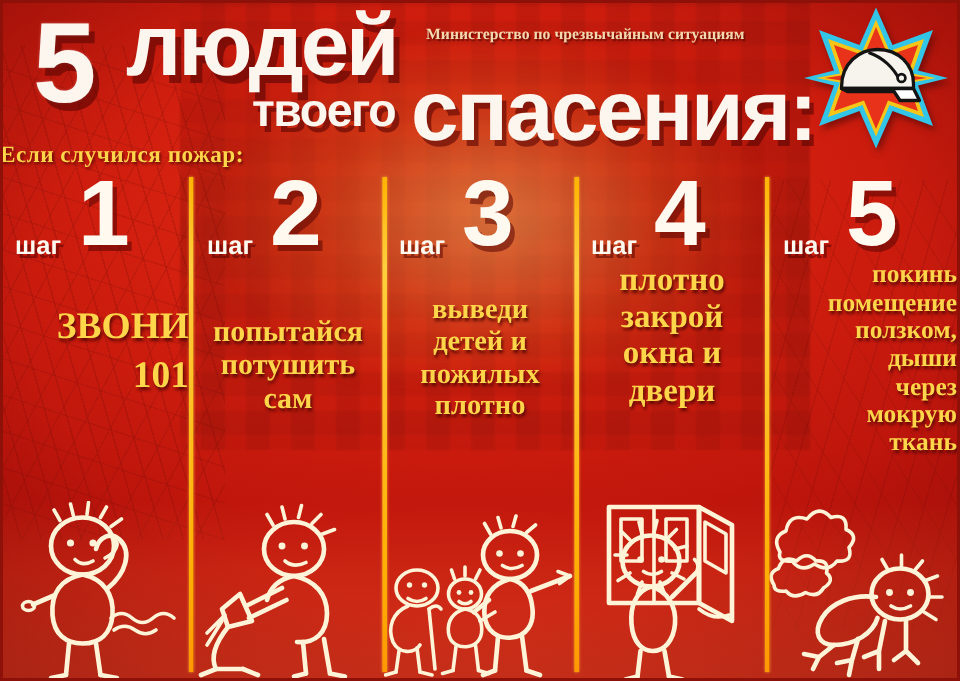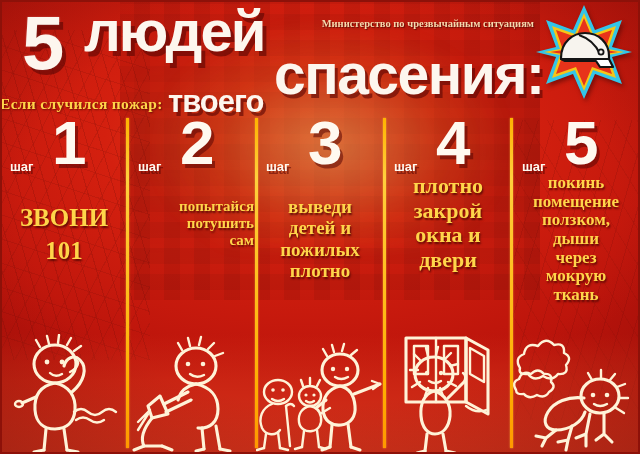--- a/index.html
+++ b/index.html
@@ -73,31 +73,30 @@
     position:absolute;left:76px;top:0px;
     font-size:58px;font-weight:bold;line-height:1;color:#fdf6ee;
     text-shadow:4px 5px 0 rgba(90,5,3,.60);
     letter-spacing:-2px;
   }
   .t-tvoego{
     position:absolute;left:160px;top:56px;
     font-size:31px;font-weight:bold;line-height:1;color:#fdf6ee;
     text-shadow:3px 4px 0 rgba(90,5,3,.60);
     letter-spacing:-1px;
-    margin-top:28px;
   }
   .t-spaseniya{
     position:absolute;left:266px;top:44px;
     font-size:57px;font-weight:bold;line-height:1;color:#fdf6ee;
     text-shadow:3px 4px 0 rgba(90,5,3,.60);
     letter-spacing:-1.5px;
   }
   .ministry{
     position:absolute;right:106px;top:18px;width:250px;
-    text-align:right;color:#f4d9ae;
+    text-align:left;color:#f4d9ae;
     font-family:"Liberation Serif", serif;
     font-size:10.5px;font-weight:bold;line-height:1.22;
     text-shadow:1px 1px 1px rgba(80,6,3,.75);
   }
   .ministry div{white-space:nowrap;}
   .subtitle{
     position:absolute;left:0;top:95px;width:640px;
     padding-right:86px;box-sizing:border-box;
     color:#ffd54a;font-family:"Liberation Serif", serif;
     font-size:15.5px;font-weight:bold;letter-spacing:.3px;
@@ -117,40 +116,40 @@
     background:linear-gradient(180deg,#ffb300 0%,#ffcf3d 18%,#ffae00 82%,#ff9800 100%);
     box-shadow:0 0 2px rgba(255,200,60,.8);
   }
   .d1{left:126px;} .d2{left:255px;} .d3{left:383px;} .d4{left:510px;}
 
   .step-head{
     position:absolute;top:2px;left:0;width:100%;height:62px;
   }
   .step-word{
     position:absolute;bottom:8px;left:10px;
-    font-size:13px;font-weight:bold;color:#fff9f0;
+    font-size:17px;font-weight:bold;color:#fff9f0;
     text-shadow:2px 3px 0 rgba(90,5,3,.55);
   }
   .step-num{
     position:absolute;top:-8px;left:52px;
     font-size:62px;font-weight:bold;line-height:1;color:#fff9f0;
     text-shadow:3px 4px 0 rgba(90,5,3,.55);
   }
   .step-text{
     position:absolute;top:68px;left:2px;width:calc(100% - 4px);
     text-align:center;color:#ffd54a;
     font-family:"Liberation Serif", serif;
     font-weight:bold;line-height:1.12;
     text-shadow:1px 2px 2px rgba(80,6,3,.85);
   }
-  .c1 .step-text{font-size:25px;top:84px;line-height:1.3;}
-  .c2 .step-text{font-size:15px;top:80px;text-align:right;}
+  .c1 .step-text{font-size:25px;top:84px;line-height:1.3;text-align:right;}
+  .c2 .step-text{font-size:20px;top:92px;}
   .c3 .step-text{font-size:19px;top:78px;}
   .c4 .step-text{font-size:22px;top:56px;}
-  .c5 .step-text{font-size:17px;top:56px;line-height:1.1;}
+  .c5 .step-text{font-size:17px;top:56px;line-height:1.1;text-align:right;}
 
   .fig{position:absolute;bottom:0;left:0;width:100%;height:120px;}
   .fig svg{display:block;width:100%;height:100%;}
   .stroke{fill:none;stroke:#fff3d8;stroke-width:3.1;stroke-linecap:round;stroke-linejoin:round;}
   .stroke-thin{fill:none;stroke:#fff3d8;stroke-width:2.4;stroke-linecap:round;stroke-linejoin:round;}
 </style>
 </head>
 <body>
 
 <div id="poster">

